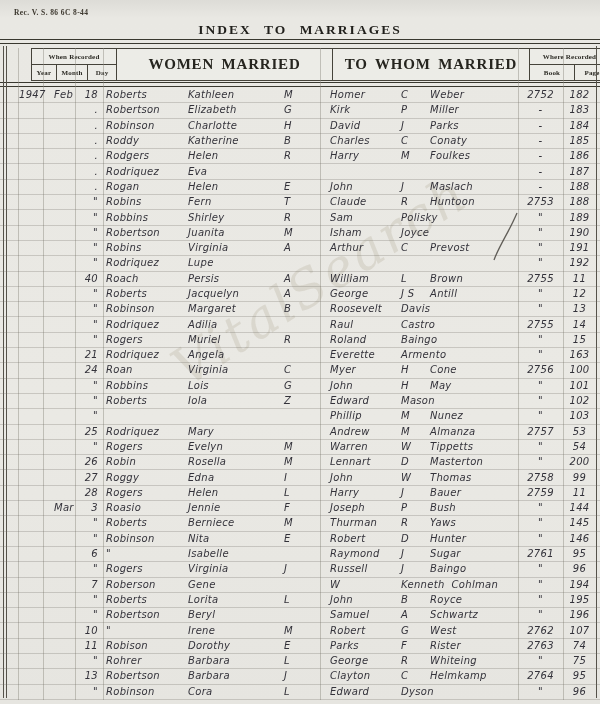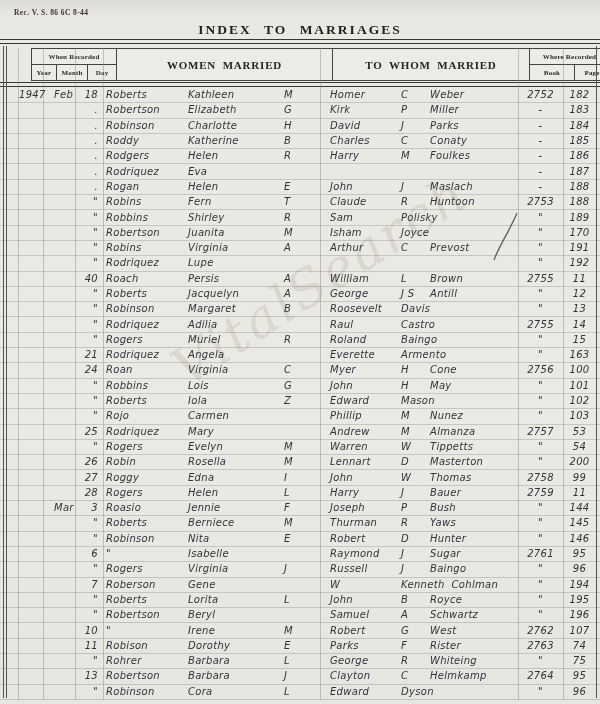--- a/index.html
+++ b/index.html
@@ -20,21 +20,21 @@
     border:1px solid #45433a;box-sizing:border-box;display:flex;background:rgba(244,243,238,.35);}
   .hcol{border-right:1px solid #45433a;box-sizing:border-box;display:flex;flex-direction:column;}
   .hcol:last-child{border-right:none;}
   .hcol.when{width:85px;} .hcol.women{width:217px;} .hcol.whom{width:198px;} .hcol.where{width:79px;}
   .htop{height:15px;border-bottom:1px solid #45433a;display:flex;align-items:center;justify-content:center;}
   .hsub{flex:1;display:flex;}
   .hsub span{display:flex;align-items:center;justify-content:center;border-right:1px solid #45433a;box-sizing:border-box;}
   .hsub span:last-child{border-right:none;}
   .h-small{font-size:7px;font-weight:bold;color:#2b2a24;letter-spacing:.2px;}
   .h-big{flex:1;display:flex;align-items:center;justify-content:center;
-    font-size:11px;font-weight:bold;color:#26251f;letter-spacing:.8px;word-spacing:3px;}
+    font-size:15px;font-weight:bold;color:#26251f;letter-spacing:.8px;word-spacing:3px;}
   .w-year{width:25px;} .w-month{width:32px;} .w-day{width:28px;}
   .w-book{width:45px;} .w-page{width:34px;}
   
   .vline{position:absolute;top:48px;height:652px;width:1px;background:rgba(140,137,126,.45);}
   .vline.dark{background:#55524a;top:46px;}
   
   .rows{position:absolute;left:0;top:88px;width:600px;}
   .row{position:relative;width:600px;height:15.3px;border-bottom:1px solid rgba(112,109,99,.28);box-sizing:border-box;}
   .hw{font-family:"DejaVu Sans",sans-serif;font-style:italic;font-size:10px;
     color:#33323a;letter-spacing:.3px;white-space:nowrap;line-height:14px;}
@@ -260,21 +260,21 @@
       <span class="hw bs">Robertson</span>
       <span class="hw bgiv">Juanita</span>
       <span class="hw bmid">M</span>
     </span>
     <span class="cell c-groom">
       <span class="hw gf">Isham</span>
 
       <span class="hw gs">Joyce</span>
     </span>
     <span class="cell c-book hw">"</span>
-    <span class="cell c-page hw">170</span>
+    <span class="cell c-page hw">190</span>
   </div>
       <div class="row">
     <span class="cell c-year hw"></span>
     <span class="cell c-month hw"></span>
     <span class="cell c-day hw">"</span>
     <span class="cell c-bride">
       <span class="hw bs">Robins</span>
       <span class="hw bgiv">Virginia</span>
       <span class="hw bmid">A</span>
     </span>
@@ -448,25 +448,20 @@
 
       <span class="hw gs">Mason</span>
     </span>
     <span class="cell c-book hw">"</span>
     <span class="cell c-page hw">102</span>
   </div>
       <div class="row">
     <span class="cell c-year hw"></span>
     <span class="cell c-month hw"></span>
     <span class="cell c-day hw">"</span>
-    <span class="cell c-bride">
-      <span class="hw bs">Rojo</span>
-      <span class="hw bgiv">Carmen</span>
-      <span class="hw bmid"></span>
-    </span>
     <span class="cell c-groom">
       <span class="hw gf">Phillip</span>
       <span class="hw gm">M</span>
       <span class="hw gs">Nunez</span>
     </span>
     <span class="cell c-book hw">"</span>
     <span class="cell c-page hw">103</span>
   </div>
       <div class="row">
     <span class="cell c-year hw"></span>

